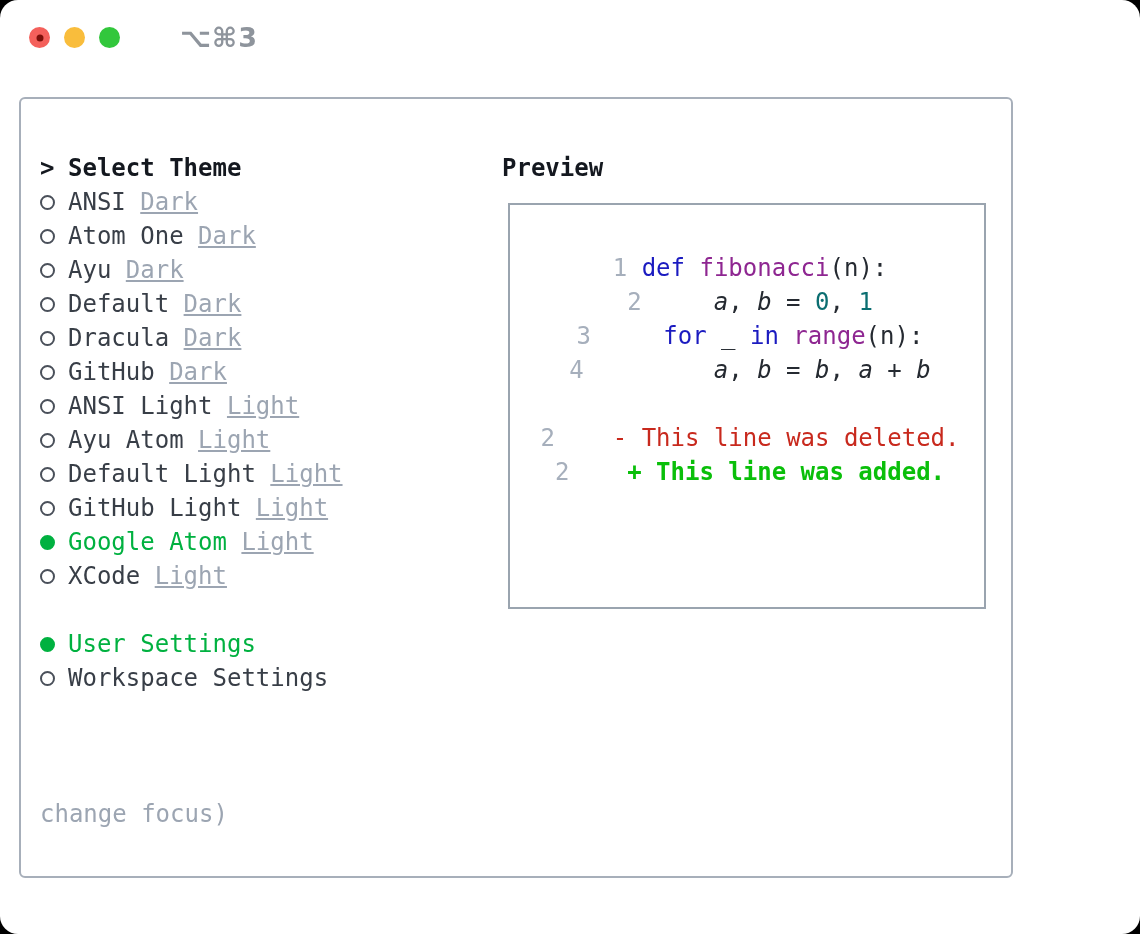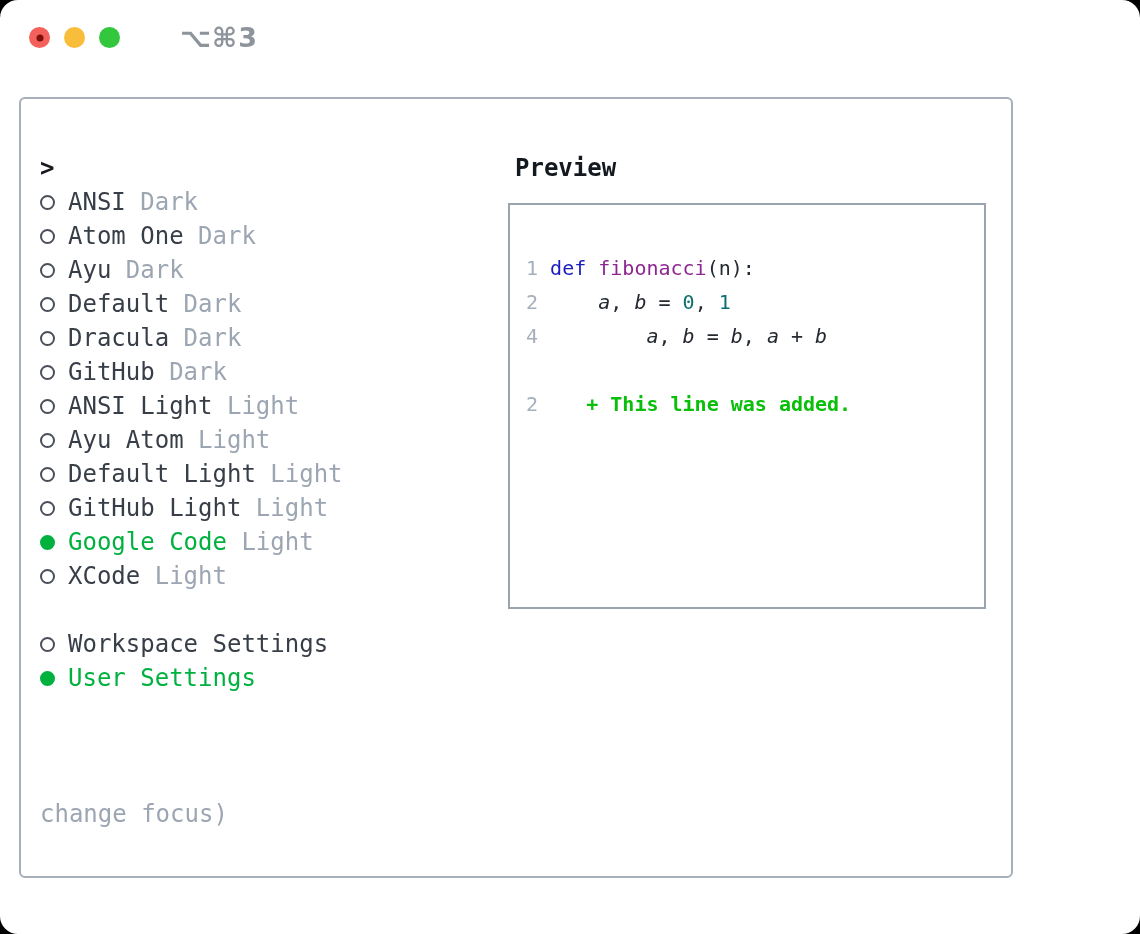--- a/index.html
+++ b/index.html
@@ -52,40 +52,41 @@
   }
   .row.header { font-weight:bold; color:var(--text-bold); }
   .row.header .cursor { font-weight:bold; color:var(--text-bold); }
   .spacer-row { height:34px; }
   .circle {
     width:15px; height:15px; border-radius:50%;
     border:2.5px solid #4a505a; background:transparent;
   }
   .row.selected .circle { background:var(--accent-green); border-color:var(--accent-green); }
   .row.selected .item-name { color:var(--accent-green); }
-  .variant { color:var(--text-muted); }
+  .variant { color:var(--text-muted);text-decoration:underline; }
   .help {
     margin-top:0; line-height:34px; font-size:24px;
     color:var(--text-muted); white-space:pre;
   }
 
   
   .preview-label {
-    position:absolute; left:494px; top:52px; height:34px;
+    position:absolute; left:481px; top:52px; height:34px;
     display:flex; align-items:center;
     font-size:24px; font-weight:bold; color:var(--text-bold);
   }
   .preview-box {
     position:absolute; left:487px; top:104px; width:478px; height:406px;
     border:2px solid var(--preview-border); background:#fff;
     padding:46px 10px 0 16px; overflow:hidden;
   }
   .code-line {
-    height:34px; line-height:34px; font-size:20px; white-space:pre;
+    height:34px; line-height:34px; font-size:24px; white-space:pre;
     color:var(--code-plain);
+    text-align:center;
   }
   .tk-num { color:var(--line-number); }
   .tk-kw  { color:var(--keyword-blue); }
   .tk-fn  { color:var(--function-purple); }
   .tk-lit { color:var(--literal-teal); }
   .tk-pln { color:var(--code-plain); }
   .tk-var { color:var(--code-plain); font-style:italic; }
   .tk-ctx { color:var(--text-muted); }
   .tk-del { color:var(--diff-del-red); }
   .tk-add { color:var(--diff-add-green);font-weight:bold; }
@@ -102,58 +103,61 @@
     <button class="light light-yellow"></button>
     <button class="light light-green"></button>
     <span class="title">⌥⌘3</span>
   </div>
 
   <div class="panel">
 
     <div class="left-col">
       <div class="row header">
         <span class="marker"><span class="cursor">&gt;</span></span>
+        <span>Select Theme</span>
       </div>
 
       <div id="theme-list">
           <div class="row"><span class="marker"><span class="circle"></span></span><span class="item-name">ANSI</span><span> </span><span class="variant">Dark</span></div>
           <div class="row"><span class="marker"><span class="circle"></span></span><span class="item-name">Atom One</span><span> </span><span class="variant">Dark</span></div>
           <div class="row"><span class="marker"><span class="circle"></span></span><span class="item-name">Ayu</span><span> </span><span class="variant">Dark</span></div>
           <div class="row"><span class="marker"><span class="circle"></span></span><span class="item-name">Default</span><span> </span><span class="variant">Dark</span></div>
           <div class="row"><span class="marker"><span class="circle"></span></span><span class="item-name">Dracula</span><span> </span><span class="variant">Dark</span></div>
           <div class="row"><span class="marker"><span class="circle"></span></span><span class="item-name">GitHub</span><span> </span><span class="variant">Dark</span></div>
           <div class="row"><span class="marker"><span class="circle"></span></span><span class="item-name">ANSI Light</span><span> </span><span class="variant">Light</span></div>
           <div class="row"><span class="marker"><span class="circle"></span></span><span class="item-name">Ayu Atom</span><span> </span><span class="variant">Light</span></div>
           <div class="row"><span class="marker"><span class="circle"></span></span><span class="item-name">Default Light</span><span> </span><span class="variant">Light</span></div>
           <div class="row"><span class="marker"><span class="circle"></span></span><span class="item-name">GitHub Light</span><span> </span><span class="variant">Light</span></div>
-          <div class="row selected"><span class="marker"><span class="circle"></span></span><span class="item-name">Google Code</span><span> </span><span class="variant">Light</span></div>
+          <div class="row selected"><span class="marker"><span class="circle"></span></span><span class="item-name">Google Atom</span><span> </span><span class="variant">Light</span></div>
           <div class="row"><span class="marker"><span class="circle"></span></span><span class="item-name">XCode</span><span> </span><span class="variant">Light</span></div>
         </div>
 
       <div class="spacer-row"></div>
 
 
       <div id="apply-list">
+          <div class="row selected"><span class="marker"><span class="circle"></span></span><span class="item-name">User Settings</span></div>
           <div class="row"><span class="marker"><span class="circle"></span></span><span class="item-name">Workspace Settings</span></div>
-          <div class="row selected"><span class="marker"><span class="circle"></span></span><span class="item-name">User Settings</span></div>
         </div>
 
       <div class="spacer-row"></div>
 
       <div class="help">
         <div>change focus)</div>
       </div>
     </div>
 
     <div class="preview-label">Preview</div>
 
     <div class="preview-box">
       <div id="preview-code">
           <div class="code-line"><span class="tk-num">1</span><span class="tk-pln"> </span><span class="tk-kw">def</span><span class="tk-pln"> </span><span class="tk-fn">fibonacci</span><span class="tk-pln">(n):</span></div>
           <div class="code-line"><span class="tk-num">2</span><span class="tk-pln"> </span><span class="tk-pln">    </span><span class="tk-var">a</span><span class="tk-pln">, </span><span class="tk-var">b</span><span class="tk-pln"> = </span><span class="tk-lit">0</span><span class="tk-pln">, </span><span class="tk-lit">1</span></div>
+          <div class="code-line"><span class="tk-num">3</span><span class="tk-pln"> </span><span class="tk-pln">    </span><span class="tk-kw">for</span><span class="tk-pln"> _ </span><span class="tk-kw">in</span><span class="tk-pln"> </span><span class="tk-fn">range</span><span class="tk-pln">(n):</span></div>
           <div class="code-line"><span class="tk-num">4</span><span class="tk-pln"> </span><span class="tk-pln">        </span><span class="tk-var">a</span><span class="tk-pln">, </span><span class="tk-var">b</span><span class="tk-pln"> = </span><span class="tk-var">b</span><span class="tk-pln">, </span><span class="tk-var">a</span><span class="tk-pln"> + </span><span class="tk-var">b</span></div>
           <div class="code-line"> </div>
+          <div class="code-line"><span class="tk-num">2</span><span class="tk-pln">    </span><span class="tk-del">- This line was deleted.</span></div>
           <div class="code-line"><span class="tk-num">2</span><span class="tk-pln">    </span><span class="tk-add">+ This line was added.</span></div>
         </div>
     </div>
 
   </div>
 </div>
 
 </body></html>

